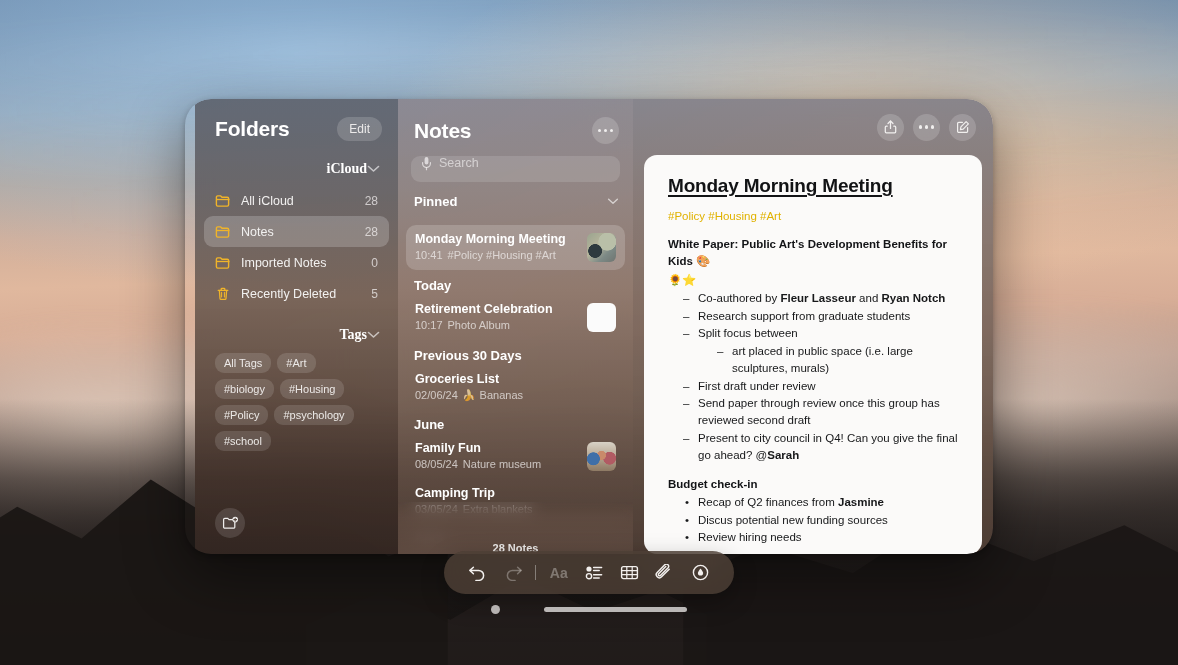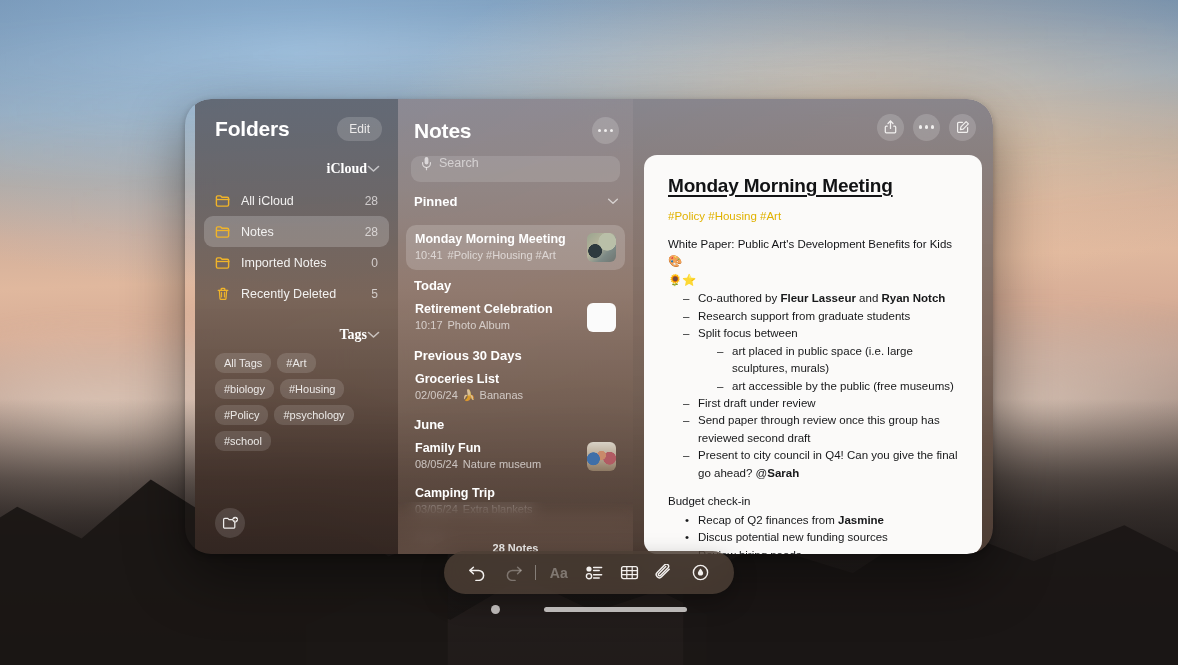--- a/index.html
+++ b/index.html
@@ -392,21 +392,21 @@
     margin-bottom: 13px;
     color: #121315;
   }
   .doc-tags {
     font-size: 11.5px;
     color: #e0b200;
     margin-bottom: 14px;
   }
   .doc-h {
     font-size: 11.5px;
-    font-weight: 400;
+    font-weight: 700;
     color: #131417;
     line-height: 1.5;
     margin-bottom: 1px;
   }
   .doc-emoji { font-size: 11.5px; line-height: 1.45; margin-bottom: 2px; }
   ul.dash, ul.dots2 { list-style: none; margin: 0 0 0 14px; }
   ul.dash > li, ul.dots2 > li {
     font-size: 11.5px;
     line-height: 1.52;
     position: relative;
@@ -726,21 +726,20 @@
       <div class="doc-h">White Paper: Public Art's Development Benefits for Kids 🎨</div>
       <div class="doc-emoji">🌻⭐</div>
 
       <ul class="dash">
         <li><span>Co-authored by </span><span class="doc-b">Fleur Lasseur</span><span> and </span><span class="doc-b">Ryan Notch</span></li>
         <li>Research support from graduate students</li>
         <li>
           <span>Split focus between</span>
           <ul class="dash">
             <li>art placed in public space (i.e. large sculptures, murals)</li>
-            <li>art accessible by the public (free museums)</li>
           </ul>
         </li>
         <li>First draft under review</li>
         <li>Send paper through review once this group has reviewed second draft</li>
         <li><span>Present to city council in Q4! Can you give the final go ahead? @</span><span class="doc-b">Sarah</span></li>
       </ul>
 
       <div class="spacer-sm"></div>
       <div class="doc-h">Budget check-in</div>
 

